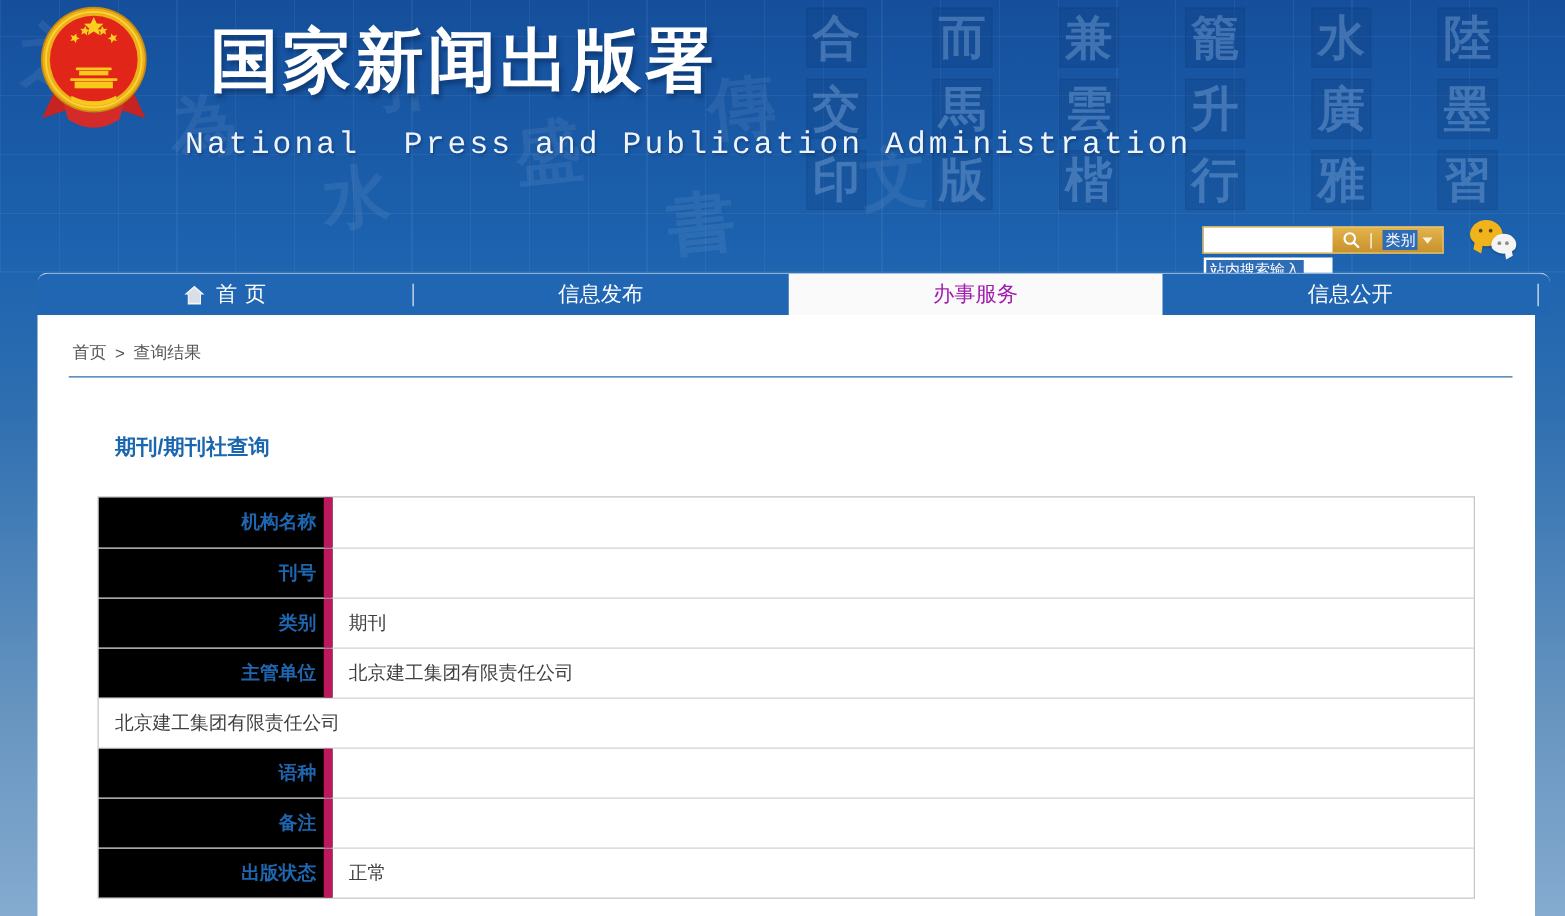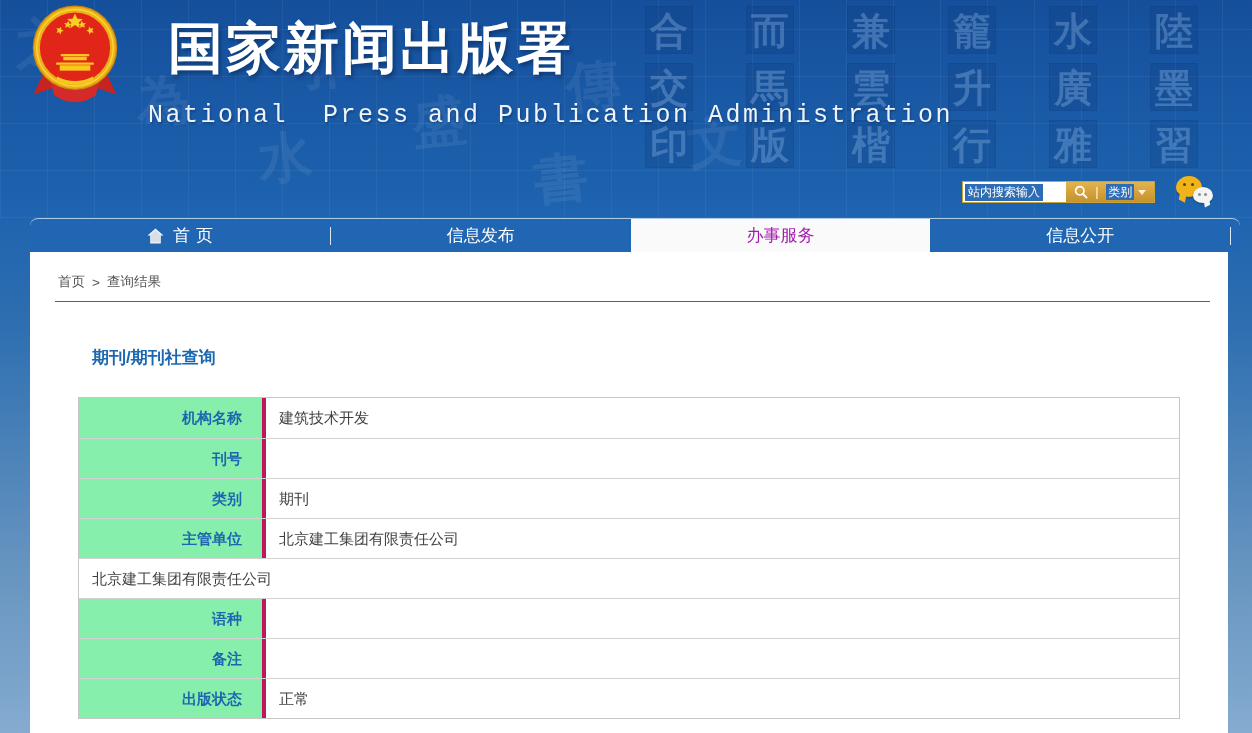--- a/index.html
+++ b/index.html
@@ -39,21 +39,21 @@
     margin-top:15px; font-size:25px; letter-spacing:2.5px; color:#eef4fa; white-space:pre;
     text-shadow:1px 2px 2px rgba(3,24,62,.35);
     font-family:Liberation Mono, monospace;
   }
 
   
   .search-widget{
     position:absolute; left:962px; top:181px; width:193px; height:22px;
     display:flex; border:1px solid #caa23a; background:#fff;
   }
-  .search-input{ width:103px; height:100%; display:flex; align-items:center; background:#fff; padding:1px 2px; cursor:text; }
+  .search-input{ width:103px; height:100%; display:flex; align-items:center; background:#fff; padding:1px 2px; cursor:text;margin-top:24px; }
   .search-input .sel-text{
     background:#2e6db6; color:#fff; font-size:12px; line-height:17px; padding:0 3px; white-space:nowrap;
   }
   .search-gold{
     flex:1; display:flex; align-items:center; justify-content:space-evenly;
     background:linear-gradient(180deg,#e3b44e 0%, #d4a03a 55%, #c6922e 100%);
   }
   .search-btn{ display:flex; align-items:center; cursor:pointer; }
   .gold-divider{ color:#fdf6e3; font-size:13px; line-height:20px; }
   .category-btn{ display:flex; align-items:center; gap:4px; cursor:pointer; }
@@ -95,22 +95,22 @@
   }
   .breadcrumb{ margin-left:28px; font-size:13.5px; color:#555; display:flex; gap:7px; align-items:center; }
   .breadcrumb .crumb-link{ cursor:pointer; }
   .breadcrumb-line{ margin:10px 18px 0 25px; border:none; border-bottom:1px solid #2d6ca8; }
   .page-title{ margin:44px 0 0 62px; font-size:17px; font-weight:bold; color:#1a66af; }
 
   .info-table{ margin:28px 0 0 48px; width:1102px; border:1px solid #c6c6c6; }
   .info-row{ display:flex; height:40px; border-top:1px solid #d2d2d2; }
   .info-row:first-child{ border-top:none; }
   .cell-label{
-    width:187px; border-right:4px solid #be185d; background:#86efac;
-    text-align:right; padding-right:20px; line-height:39px;
+    width:187px; border-right:7px solid #be185d; background:#000000;
+    text-align:right; padding-right:6px; line-height:39px;
     font-size:15px; font-weight:bold; color:#1e67b0;
   }
   .cell-value{ flex:1; padding-left:13px; line-height:39px; font-size:15px; color:#3f3f3f; }
 </style>
 </head>
 <body>
 
 <div class="page">
 
   <div class="header">
@@ -235,21 +235,20 @@
       <span>&gt;</span>
       <span>查询结果</span>
     </div>
     <hr class="breadcrumb-line">
 
     <h2 class="page-title">期刊/期刊社查询</h2>
 
     <div class="info-table">
       <div class="info-row">
         <div class="cell-label">机构名称</div>
-        <div class="cell-value">建筑技术开发</div>
       </div>
       <div class="info-row">
         <div class="cell-label">刊号</div>
       </div>
       <div class="info-row">
         <div class="cell-label">类别</div>
         <div class="cell-value">期刊</div>
       </div>
       <div class="info-row">
         <div class="cell-label">主管单位</div>

